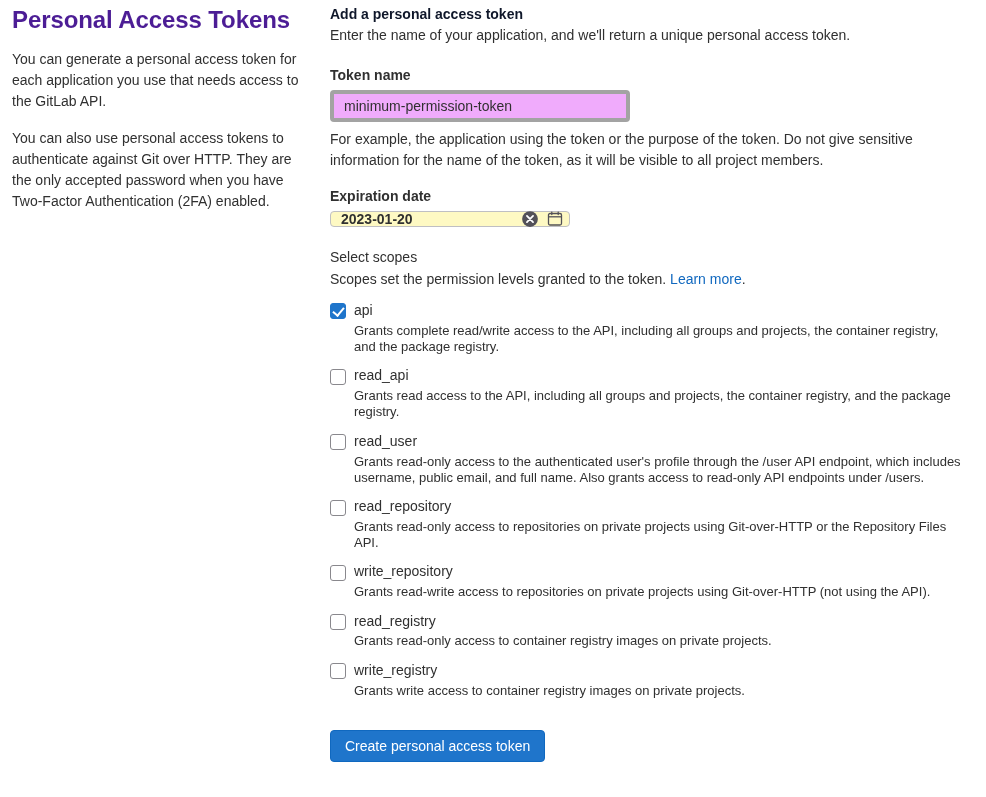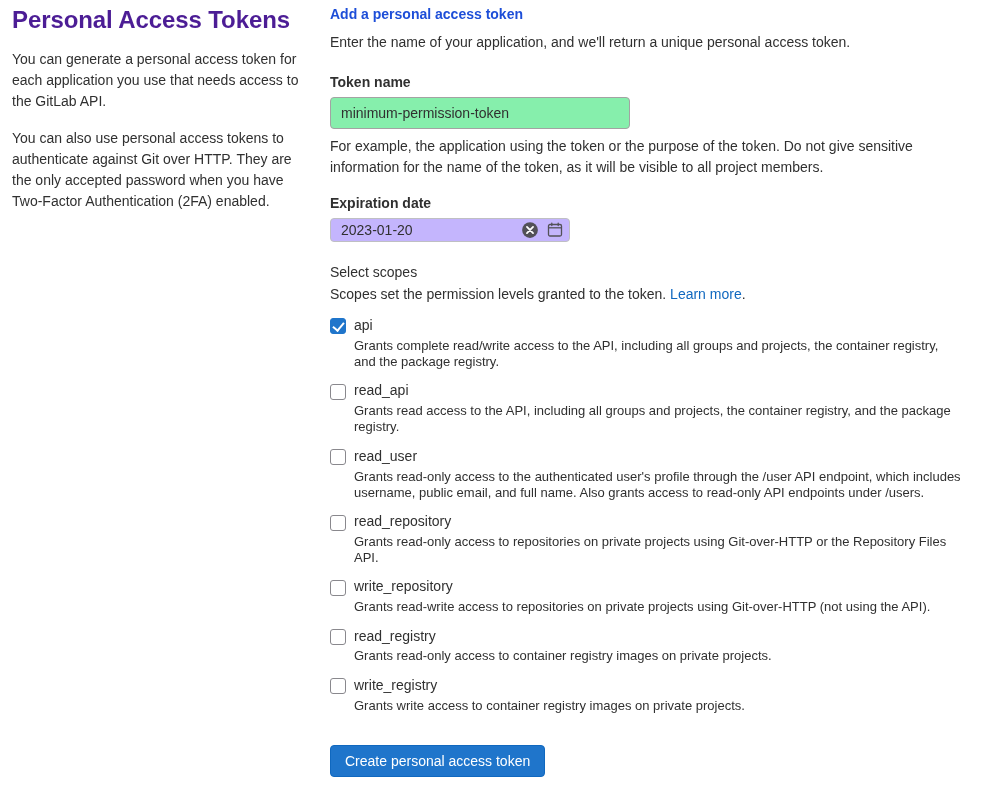--- a/index.html
+++ b/index.html
@@ -43,65 +43,66 @@
     max-width: 305px;
   }
   
   .right-col {
     flex: 1 1 auto;
     padding-right: 16px;
   }
   .section-title {
     font-size: 14px;
     font-weight: bold;
-    color: #1d4ed8;
-    margin: 0 0 10px 0;
+    color: #0f172a;
+    margin: 0 0 3px 0;
   }
   .section-sub {
     font-size: 14px;
     color: #303030;
     margin: 0 0 22px 0;
     line-height: 1.45;
   }
   .field-label {
     font-size: 14px;
     font-weight: bold;
     color: #303030;
     margin-bottom: 7px;
     display: block;
   }
   .text-input {
     width: 300px;
     height: 32px;
-    border: 1px solid #a3a3a3;
+    border: 4px solid #a3a3a3;
     border-radius: 4px;
     padding: 4px 10px;
     font-family: "Liberation Sans", sans-serif;
     font-size: 14px;
     color: #303030;
-    background: #86efac;
+    background: #f0abfc;
     outline: none;
   }
   .helper-text {
     font-size: 14px;
     line-height: 1.45;
     color: #303030;
     margin: 7px 0 0 0;
     max-width: 625px;
   }
   .date-wrap {
     position: relative;
     width: 240px;
-    height: 24px;
+    height: 16px;
     border: 1px solid #bfbfc3;
     border-radius: 4px;
-    background: #c4b5fd;
+    background: #fef9c3;
     display: flex;
     align-items: center;
     padding: 0 6px 0 10px;
+    font-weight: bold;
   }
   .date-value {
     flex: 1 1 auto;
     font-size: 14px;
     color: #303030;
     line-height: 30px;
   }
   .date-clear {
     width: 18px;
     height: 18px;

